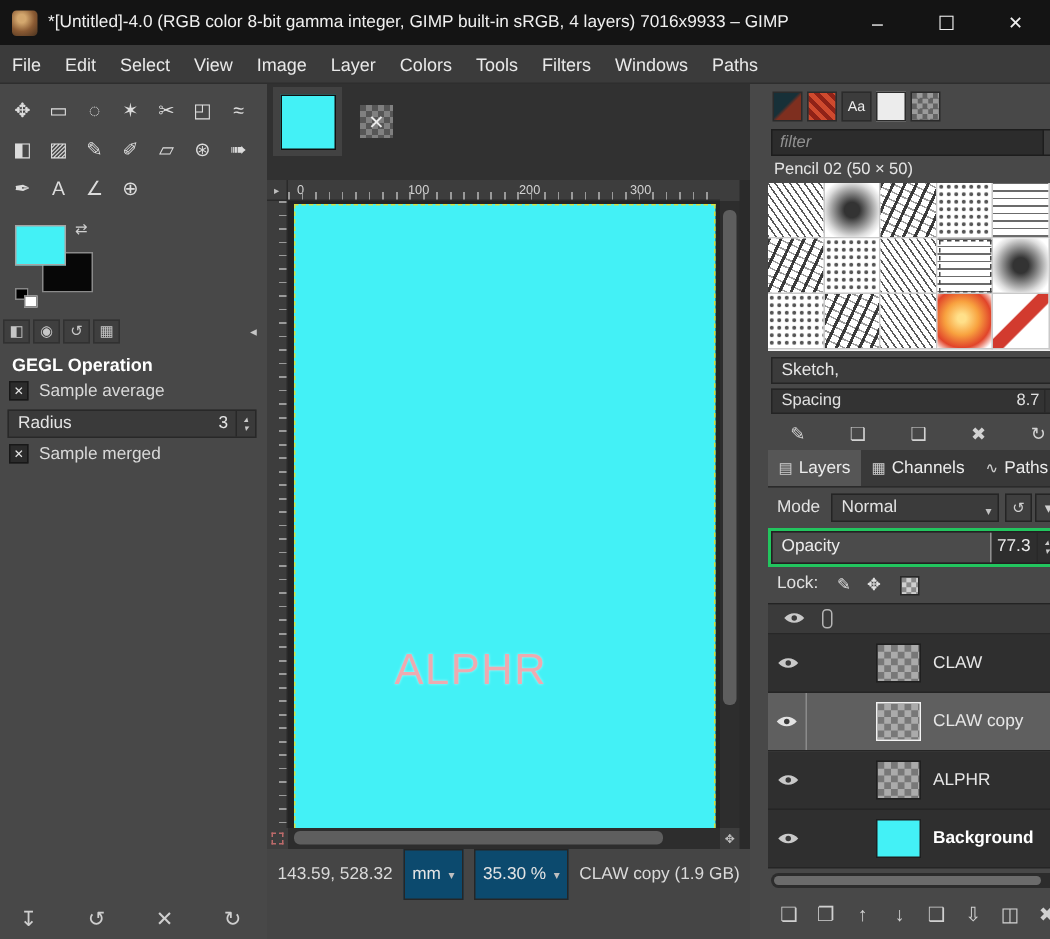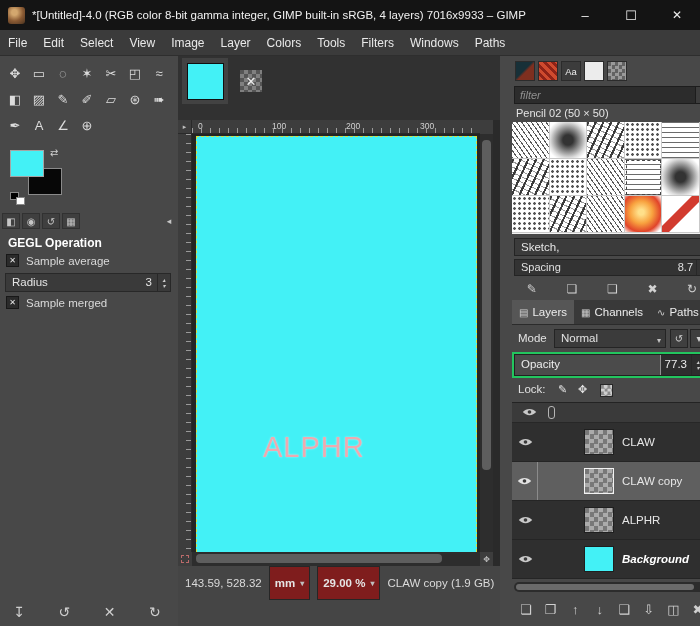--- a/index.html
+++ b/index.html
@@ -66,21 +66,21 @@
   .watermark { position:absolute; left:66px; top:294px; font-size:29px; letter-spacing:1px; color:#eeaab0; text-shadow:0 0 2px rgba(255,255,255,.55); }
   .vscroll { position:absolute; left:302px; top:78px; width:13px; height:418px; background:#2d2d2d; }
   .vscroll .vthumb { position:absolute; left:2px; top:6px; width:9px; height:330px; background:#5e5e5e; border-radius:4px; }
   .hscroll { position:absolute; left:14px; top:496px; width:288px; height:14px; background:#2d2d2d; }
   .hscroll .hthumb { position:absolute; left:4px; top:2px; width:246px; height:9px; background:#5e5e5e; border-radius:4px; }
   .corner-bl { position:absolute; left:0; top:496px; width:14px; height:14px; background:#3d3d3d; display:flex; align-items:center; justify-content:center; }
   .corner-bl .qm { width:8px; height:8px; border:1px dashed #bb6a6a; }
   .corner-br { position:absolute; left:302px; top:496px; width:13px; height:14px; background:#3d3d3d; font-size:8px; color:#c0c0c0; display:flex; align-items:center; justify-content:center; }
   .statusstrip { position:absolute; left:0; top:510px; width:322px; height:60px; background:#454545; }
   .statusrow { position:absolute; left:7px; top:6px; right:2px; height:22px; display:flex; align-items:center; gap:7px; font-size:11.5px; color:#dadada; white-space:nowrap; }
-  .combo { height:20px; background:#7f1d1d; border:1px solid #262626; display:flex; align-items:center; gap:5px; padding:16px 5px; color:#e5e5e5;font-weight:bold; }
+  .combo { height:20px; background:#0c4a6e; border:1px solid #262626; display:flex; align-items:center; gap:5px; padding:16px 5px; color:#e5e5e5; }
   .combo .arr { font-size:8px; color:#bfbfbf; }
 
   
   .right { position:absolute; left:500px; top:56px; width:200px; height:570px; background:#484848;margin-left:12px; }
   .rdocktabs { position:absolute; left:3px; top:3px; width:194px; height:24px; display:flex; gap:3px; align-items:center; }
   .dtab { width:20px; height:20px; border:1px solid #2b2b2b; display:flex; align-items:center; justify-content:center; font-size:9.5px; color:#eee; }
   .dtab.t1 { background:linear-gradient(135deg,#173038 0 45%,#7e2f1f 55% 100%); }
   .dtab.t2 { background:repeating-linear-gradient(45deg,#cf4a2e 0 3px,#8f2217 3px 6px); }
   .dtab.t3 { background:#3c3c3c; }
   .dtab.t4 { background:#ececec; color:#555; }
@@ -139,21 +139,21 @@
   .lrow { height:39px; border-bottom:1px solid #252525; display:flex; align-items:center; }
   .lrow .eyecell { width:26px; align-self:stretch; display:flex; align-items:center; justify-content:center; }
   .lrow .linkcell { width:22px; align-self:stretch; }
   .lrow .thumb { width:30px; height:26px; margin-left:24px; border:1px solid #1f1f1f; flex:none; }
   .thumb.checker { background:repeating-conic-gradient(#ababab 0% 25%, #787878 0% 50%); background-size:9px 9px; }
   .thumb.cyan { background:#43f1f6; }
   .lrow .nm { margin-left:8px; font-size:11.5px; color:#e6e6e6; white-space:nowrap; }
   .lrow.selected { background:#5f5f5f; }
   .lrow.selected .eyecell { border-right:1px solid #8b8b8b; }
   .lrow.selected .thumb { border:1px solid #f2f2f2; }
-  .lrow.bold .nm { font-weight:bold; color:#fff;font-style:italic; }
+  .lrow.bold .nm { font-weight:bold; color:#fff; }
   .llscroll { position:absolute; left:2px; top:526px; width:196px; height:10px; background:#2c2c2c; border-radius:5px; }
   .llscroll .t { position:absolute; left:2px; top:2px; width:178px; height:6px; background:#6b6b6b; border-radius:3px; }
   .panelfooter { position:absolute; left:4px; right:4px; top:542px; height:22px; display:flex; justify-content:space-between; align-items:center; font-size:13px; color:#d0d0d0; }
   .panelfooter span { width:20px; text-align:center; }
   .eye { width:15px; height:10px; display:block; }
 </style>
 </head>
 <body>
 
 <div class="window">
@@ -296,21 +296,21 @@
       </div>
 
     <div class="statusstrip">
       <div class="statusrow">
         <span>143.59, 528.32</span>
         <span class="combo">
           <span>mm</span>
           <span class="arr">▾</span>
         </span>
         <span class="combo">
-          <span>29.00 %</span>
+          <span>35.30 %</span>
           <span class="arr">▾</span>
         </span>
         <span>CLAW copy (1.9 GB)</span>
       </div>
     </div>
   </div>
 
   <div class="right">
     <div class="rdocktabs">
       <span class="dtab t1"></span>

